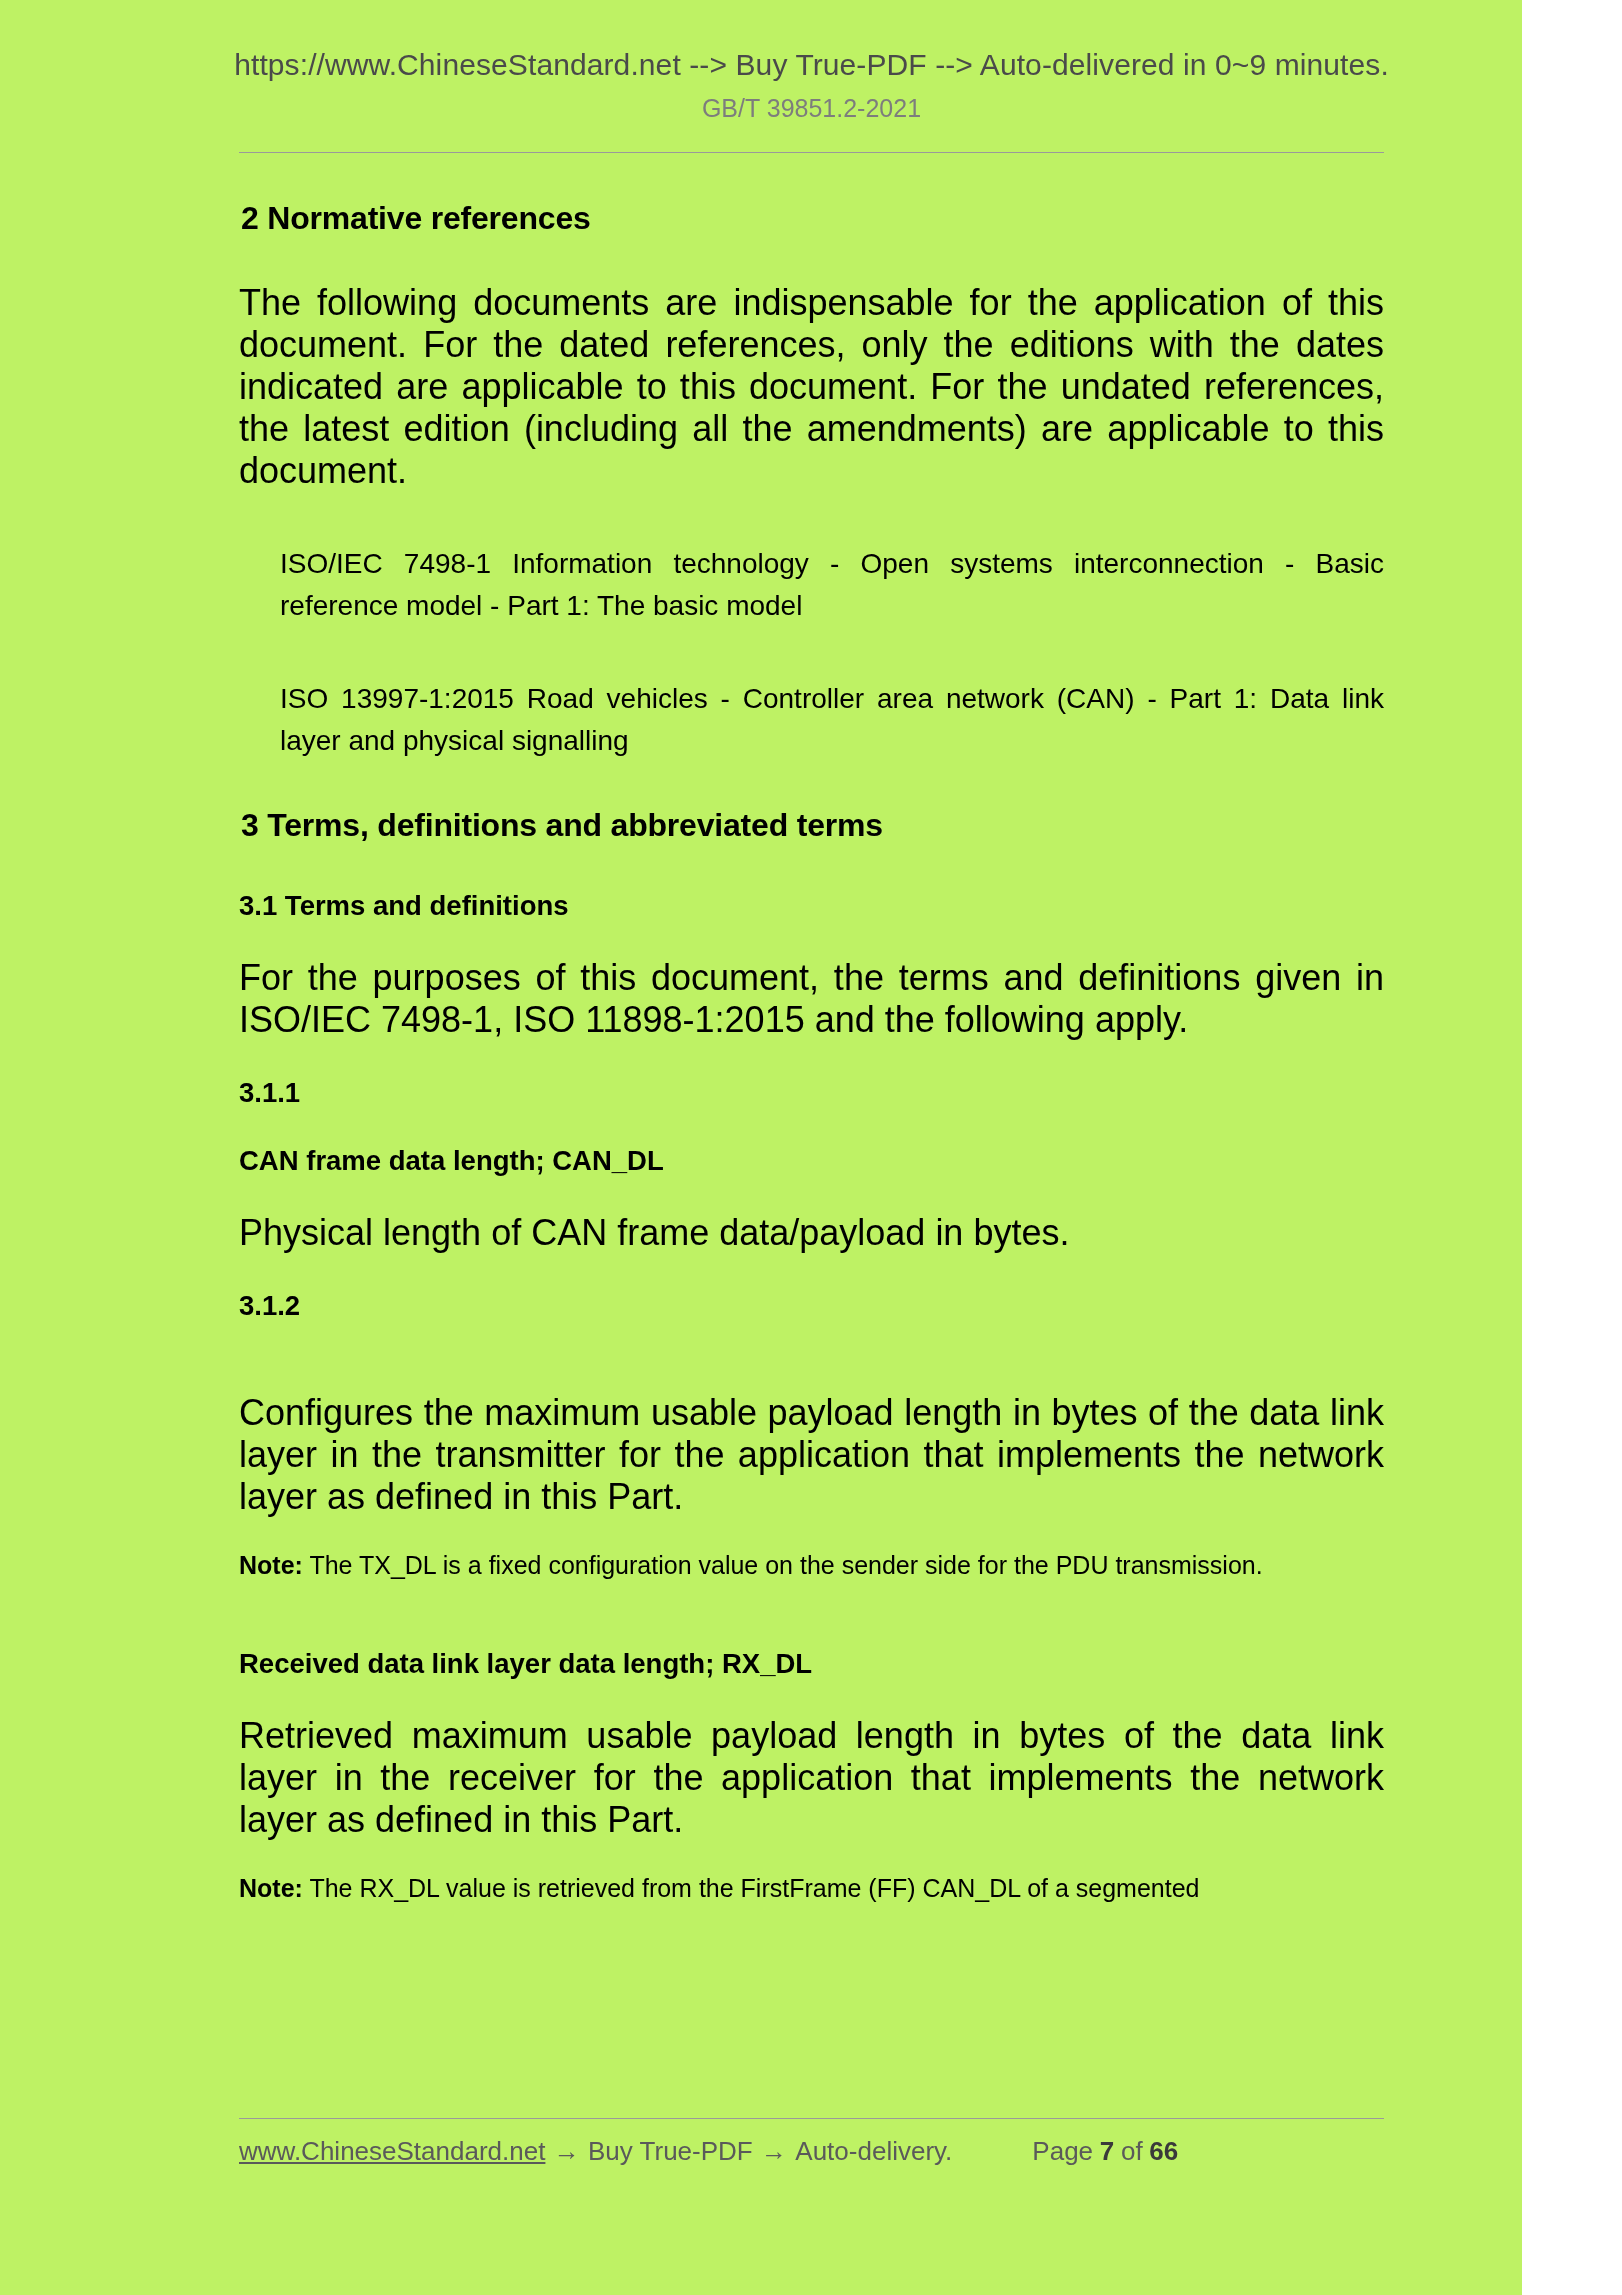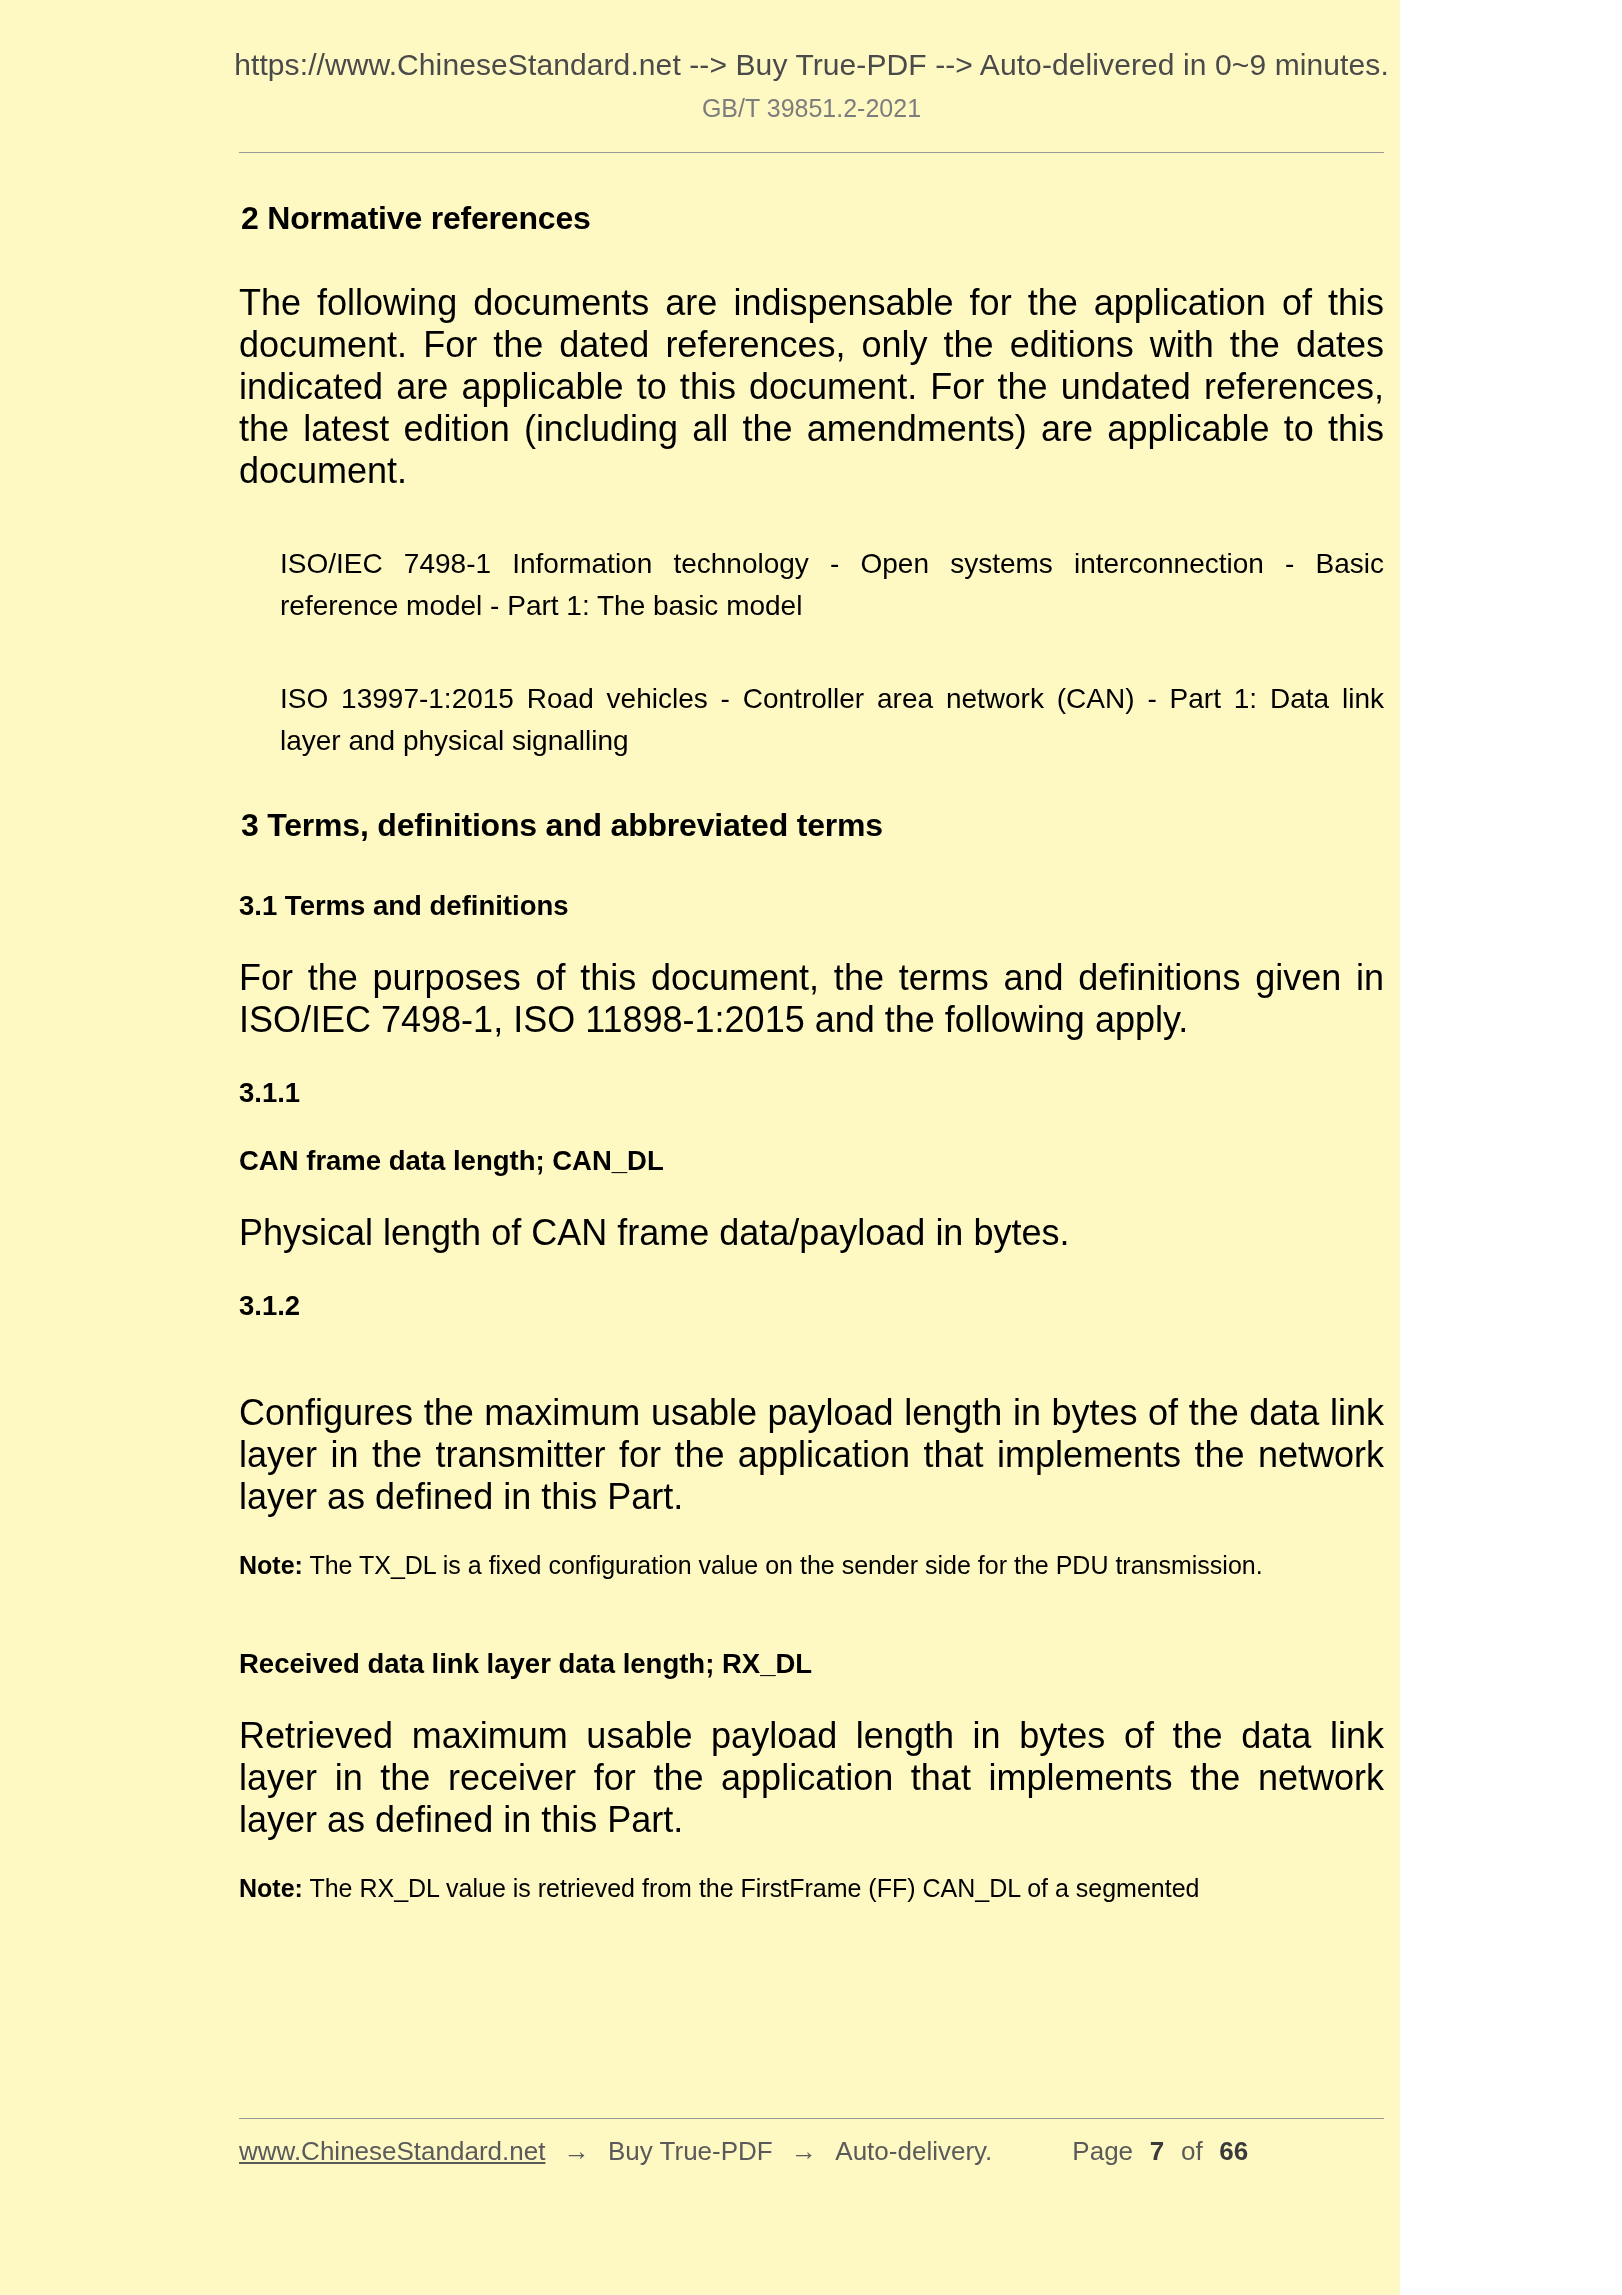--- a/index.html
+++ b/index.html
@@ -7,23 +7,23 @@
     margin: 0;
     padding: 0;
     background: #ffffff;
   }
   body {
     font-family: "Liberation Sans", sans-serif;
     color: #000000;
   }
   .page {
     position: relative;
-    width: 1400px;
+    width: 1522px;
     height: 2295px;
-    background: #fef9c3;
+    background: #bef264;
     box-sizing: border-box;
     overflow: hidden;
   }
 
   
   .wm-header {
     position: absolute;
     left: 0;
     top: 48px;
     width: 1623px;
@@ -147,21 +147,21 @@
     left: 239px;
     top: 2136px;
     width: 1145px;
     font-family: "Liberation Sans", sans-serif;
     font-size: 26px;
     color: #5a5a5a;
     display: flex;
     align-items: baseline;
     white-space: nowrap;
   }
-  .footer .fl { display: inline-flex; align-items: baseline; gap: 10px; }
+  .footer .fl { display: inline-flex; align-items: baseline; }
   .footer .site {
     text-decoration: underline;
     color: #5a5a5a;
   }
   .footer .arrow { padding: 0 8.3px; }
   .footer .spacer { flex: 0 0 80px; }
   .footer .pg { color: #5a5a5a; }
   .footer .pgnum { font-weight: bold; color: #3a3a3a; padding: 0 6.7px; }
   .footer .pgtot { font-weight: bold; color: #3a3a3a; padding-left: 6.7px; }
 </style>

